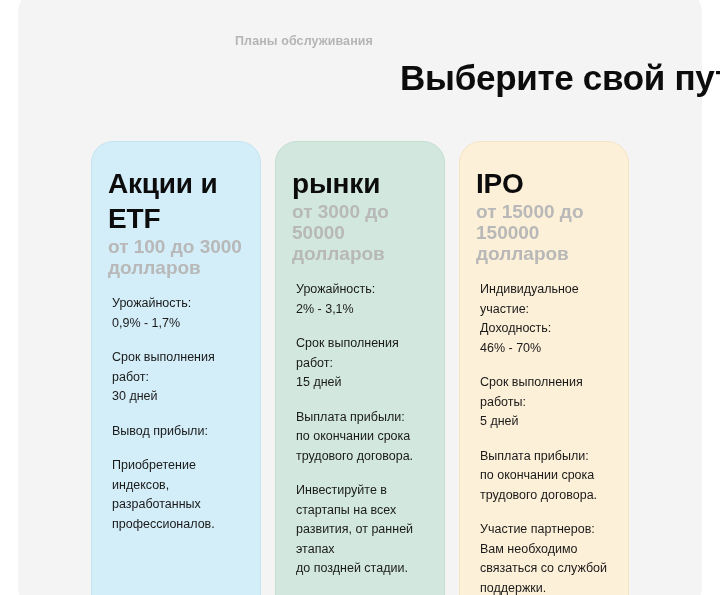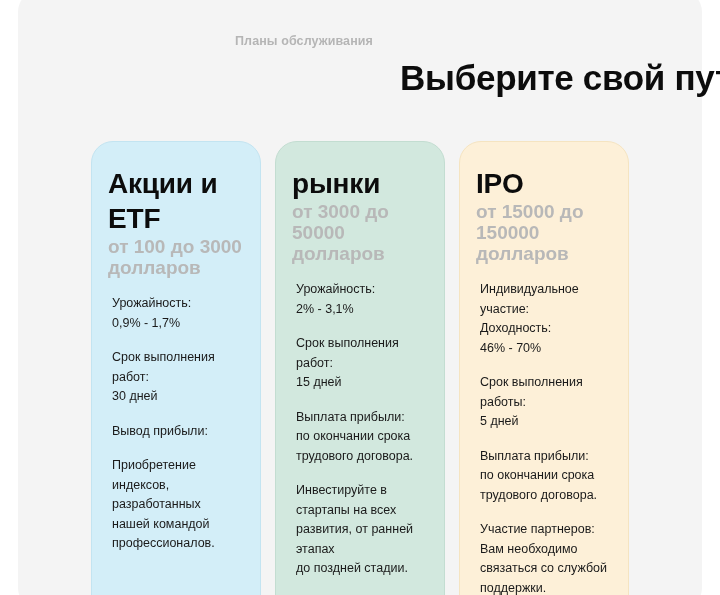--- a/index.html
+++ b/index.html
@@ -101,21 +101,20 @@
     <span class="line">работ:</span>
     <span class="line">30 дней</span>
   </div>
   <div class="card-block">
     <span class="line">Вывод прибыли:</span>
   </div>
   <div class="card-block">
     <span class="line">Приобретение</span>
     <span class="line">индексов,</span>
     <span class="line">разработанных</span>
-    <span class="line">нашей командой</span>
     <span class="line">профессионалов.</span>
   </div>
 </div>
 
 <div class="card card-2">
   <div class="card-title">
     <span class="line">рынки</span>
   </div>
   <div class="card-price">
     <span class="line">от 3000 до 50000</span>

